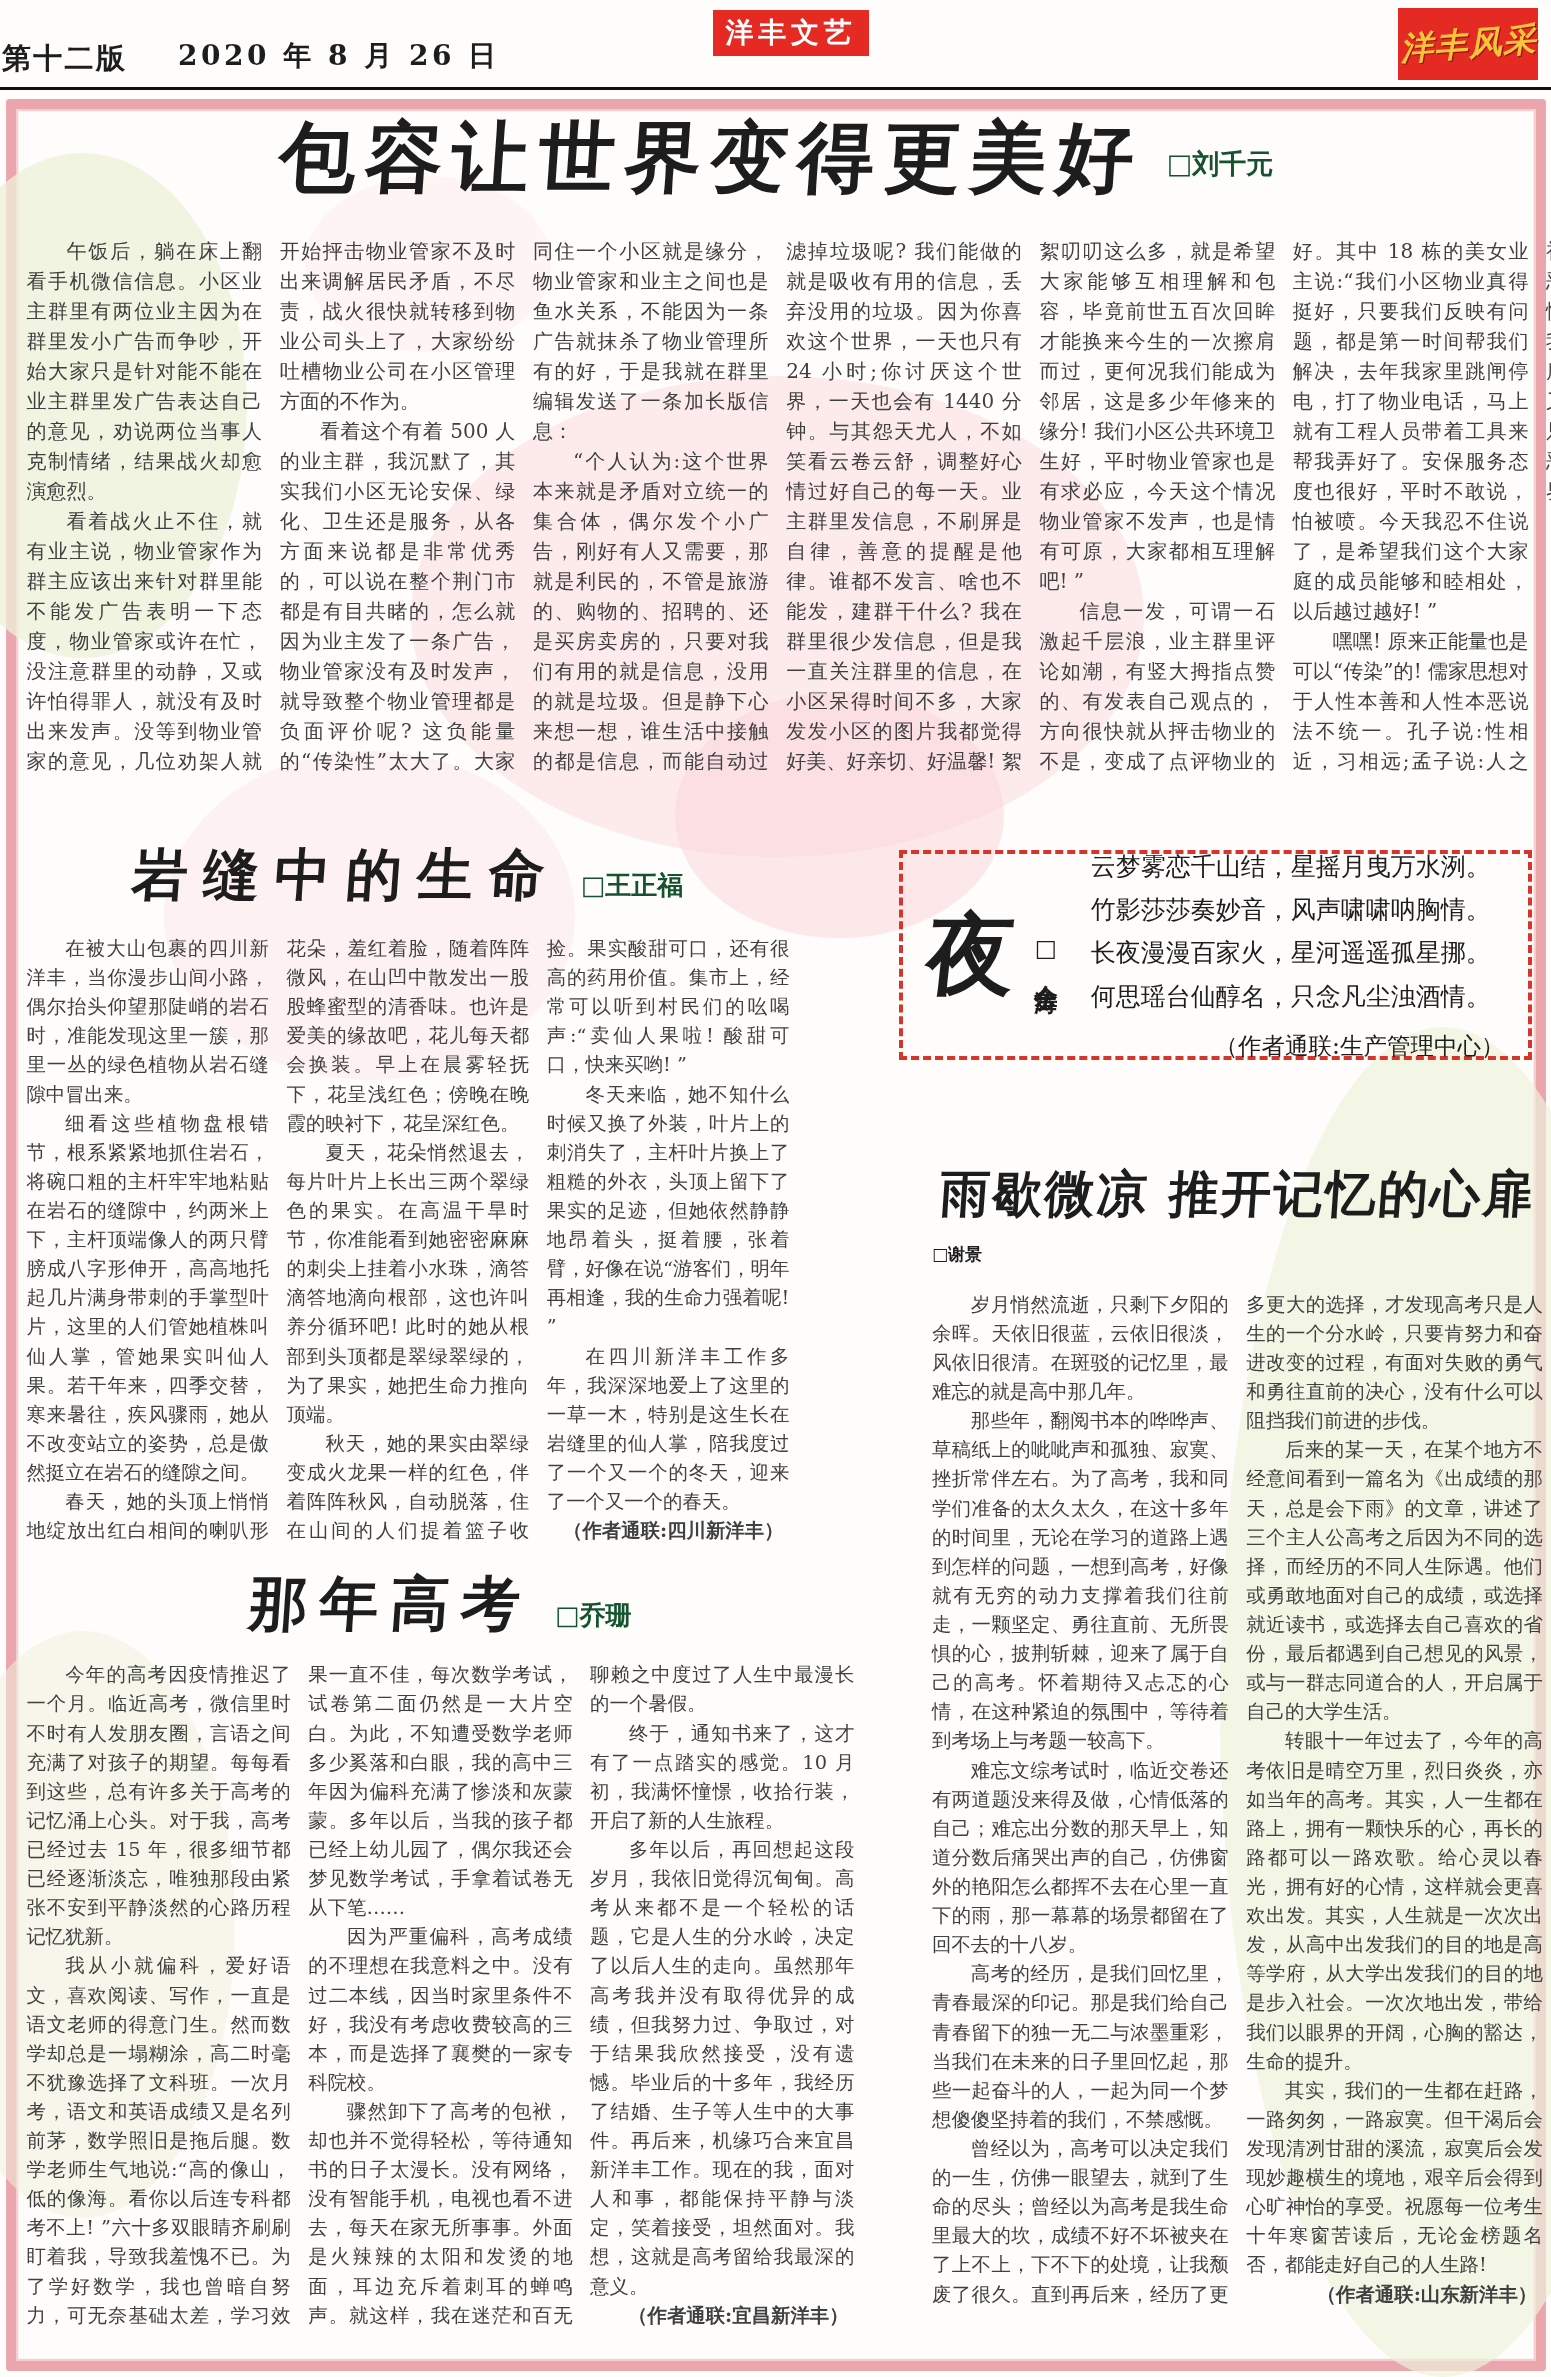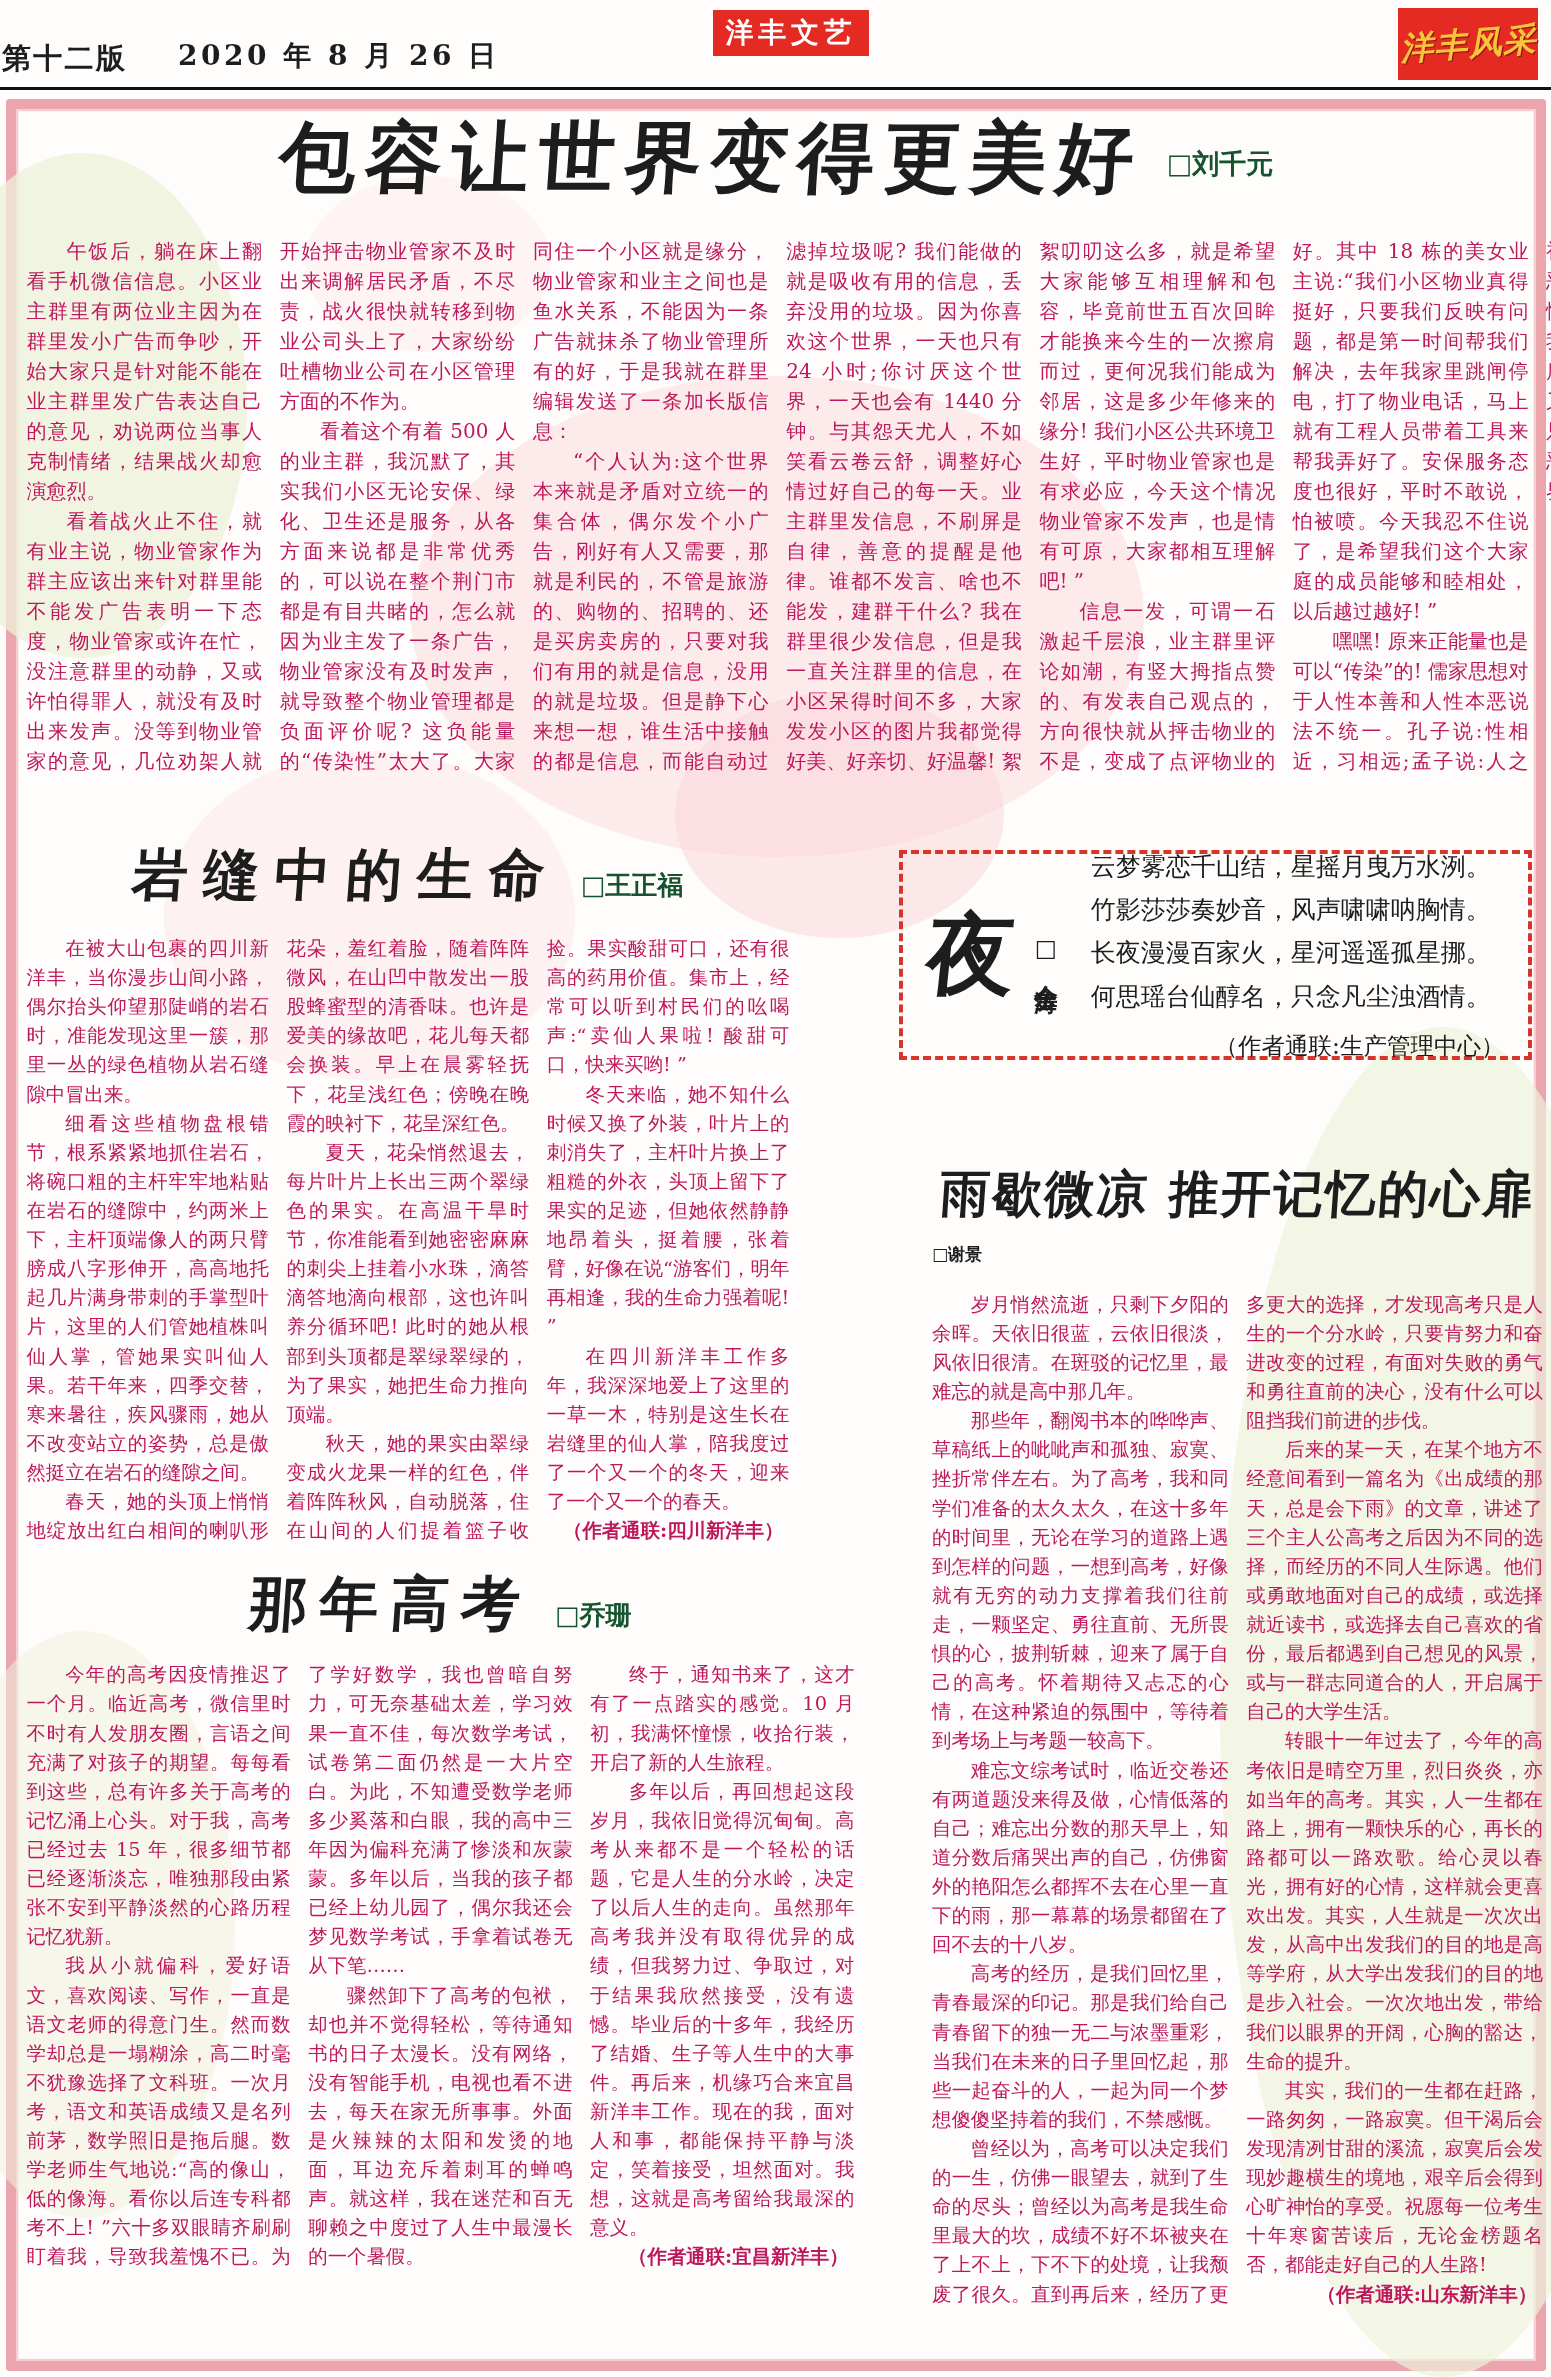--- a/index.html
+++ b/index.html
@@ -24,21 +24,21 @@
   .section-box{position:absolute;left:711px;top:2.3px;width:156px;height:46px;background:#e42a22;
                color:#ffffff;font-size:28px;font-weight:700;display:flex;align-items:center;
                justify-content:center;letter-spacing:4.7px;}
   .masthead{position:absolute;right:0;top:0;width:140px;height:72px;background:#e42a22;
             display:flex;align-items:center;justify-content:center;}
   .masthead span{font-size:33px;font-weight:900;font-style:italic;color:#f7c53c;
                  text-shadow:1.2px 1.2px 0 #9c1410;letter-spacing:1.2px;transform:rotate(-4deg);}
   .header-rule{position:absolute;left:0;right:0;top:87px;height:2.9px;background:#111;z-index:3;}
   
   .art{position:absolute;z-index:2;}
-  .cols{column-gap:17.6px;text-align:justify;font-size:20px;line-height:1.5;color:#be185d;}
+  .cols{column-gap:17.6px;text-align:justify;font-size:20px;line-height:1.5;color:#404040;}
   .cols p{margin:0;text-indent:2em;}
   .cols p:last-child{text-align:right;font-weight:700;text-indent:0;padding-right:.3em;}
   .calli{font-weight:900;transform:skewX(-4deg);display:inline-block;}
   .author{font-size:27px;font-weight:700;color:#14532d;}
   
   .main-title-row{position:absolute;left:0;top:107px;width:1552px;text-align:center;z-index:2;}
   .main-title{font-size:77px;letter-spacing:9.4px;}
   .main-author{margin-left:21px;vertical-align:10.6px;}
   .main-body{left:26.4px;top:236px;width:1502px;height:566px;column-count:6;}
   
@@ -160,20 +160,21 @@
   </div>
 
   <div class="art gaokao">
     <div class="gaokao-title-row">
       <span class="calli gaokao-title">那年高考</span>
       <span class="author gaokao-author">□乔珊</span>
     </div>
     <div class="cols gaokao-body">
         <p class="para">今年的高考因疫情推迟了一个月。临近高考，微信里时不时有人发朋友圈，言语之间充满了对孩子的期望。每每看到这些，总有许多关于高考的记忆涌上心头。对于我，高考已经过去 15 年，很多细节都已经逐渐淡忘，唯独那段由紧张不安到平静淡然的心路历程记忆犹新。</p>
         <p class="para">我从小就偏科，爱好语文，喜欢阅读、写作，一直是语文老师的得意门生。然而数学却总是一塌糊涂，高二时毫不犹豫选择了文科班。一次月考，语文和英语成绩又是名列前茅，数学照旧是拖后腿。数学老师生气地说:“高的像山，低的像海。看你以后连专科都考不上! ”六十多双眼睛齐刷刷盯着我，导致我羞愧不已。为了学好数学，我也曾暗自努力，可无奈基础太差，学习效果一直不佳，每次数学考试，试卷第二面仍然是一大片空白。为此，不知遭受数学老师多少奚落和白眼，我的高中三年因为偏科充满了惨淡和灰蒙蒙。多年以后，当我的孩子都已经上幼儿园了，偶尔我还会梦见数学考试，手拿着试卷无从下笔……</p>
+        <p class="para">因为严重偏科，高考成绩的不理想在我意料之中。没有过二本线，因当时家里条件不好，我没有考虑收费较高的三本，而是选择了襄樊的一家专科院校。</p>
         <p class="para">骤然卸下了高考的包袱，却也并不觉得轻松，等待通知书的日子太漫长。没有网络，没有智能手机，电视也看不进去，每天在家无所事事。外面是火辣辣的太阳和发烫的地面，耳边充斥着刺耳的蝉鸣声。就这样，我在迷茫和百无聊赖之中度过了人生中最漫长的一个暑假。</p>
         <p class="para">终于，通知书来了，这才有了一点踏实的感觉。10 月初，我满怀憧憬，收拾行装，开启了新的人生旅程。</p>
         <p class="para">多年以后，再回想起这段岁月，我依旧觉得沉甸甸。高考从来都不是一个轻松的话题，它是人生的分水岭，决定了以后人生的走向。虽然那年高考我并没有取得优异的成绩，但我努力过、争取过，对于结果我欣然接受，没有遗憾。毕业后的十多年，我经历了结婚、生子等人生中的大事件。再后来，机缘巧合来宜昌新洋丰工作。现在的我，面对人和事，都能保持平静与淡定，笑着接受，坦然面对。我想，这就是高考留给我最深的意义。</p>
         <p class="para">（作者通联:宜昌新洋丰）</p>
       </div>
   </div>
 
 </div>
 
 

